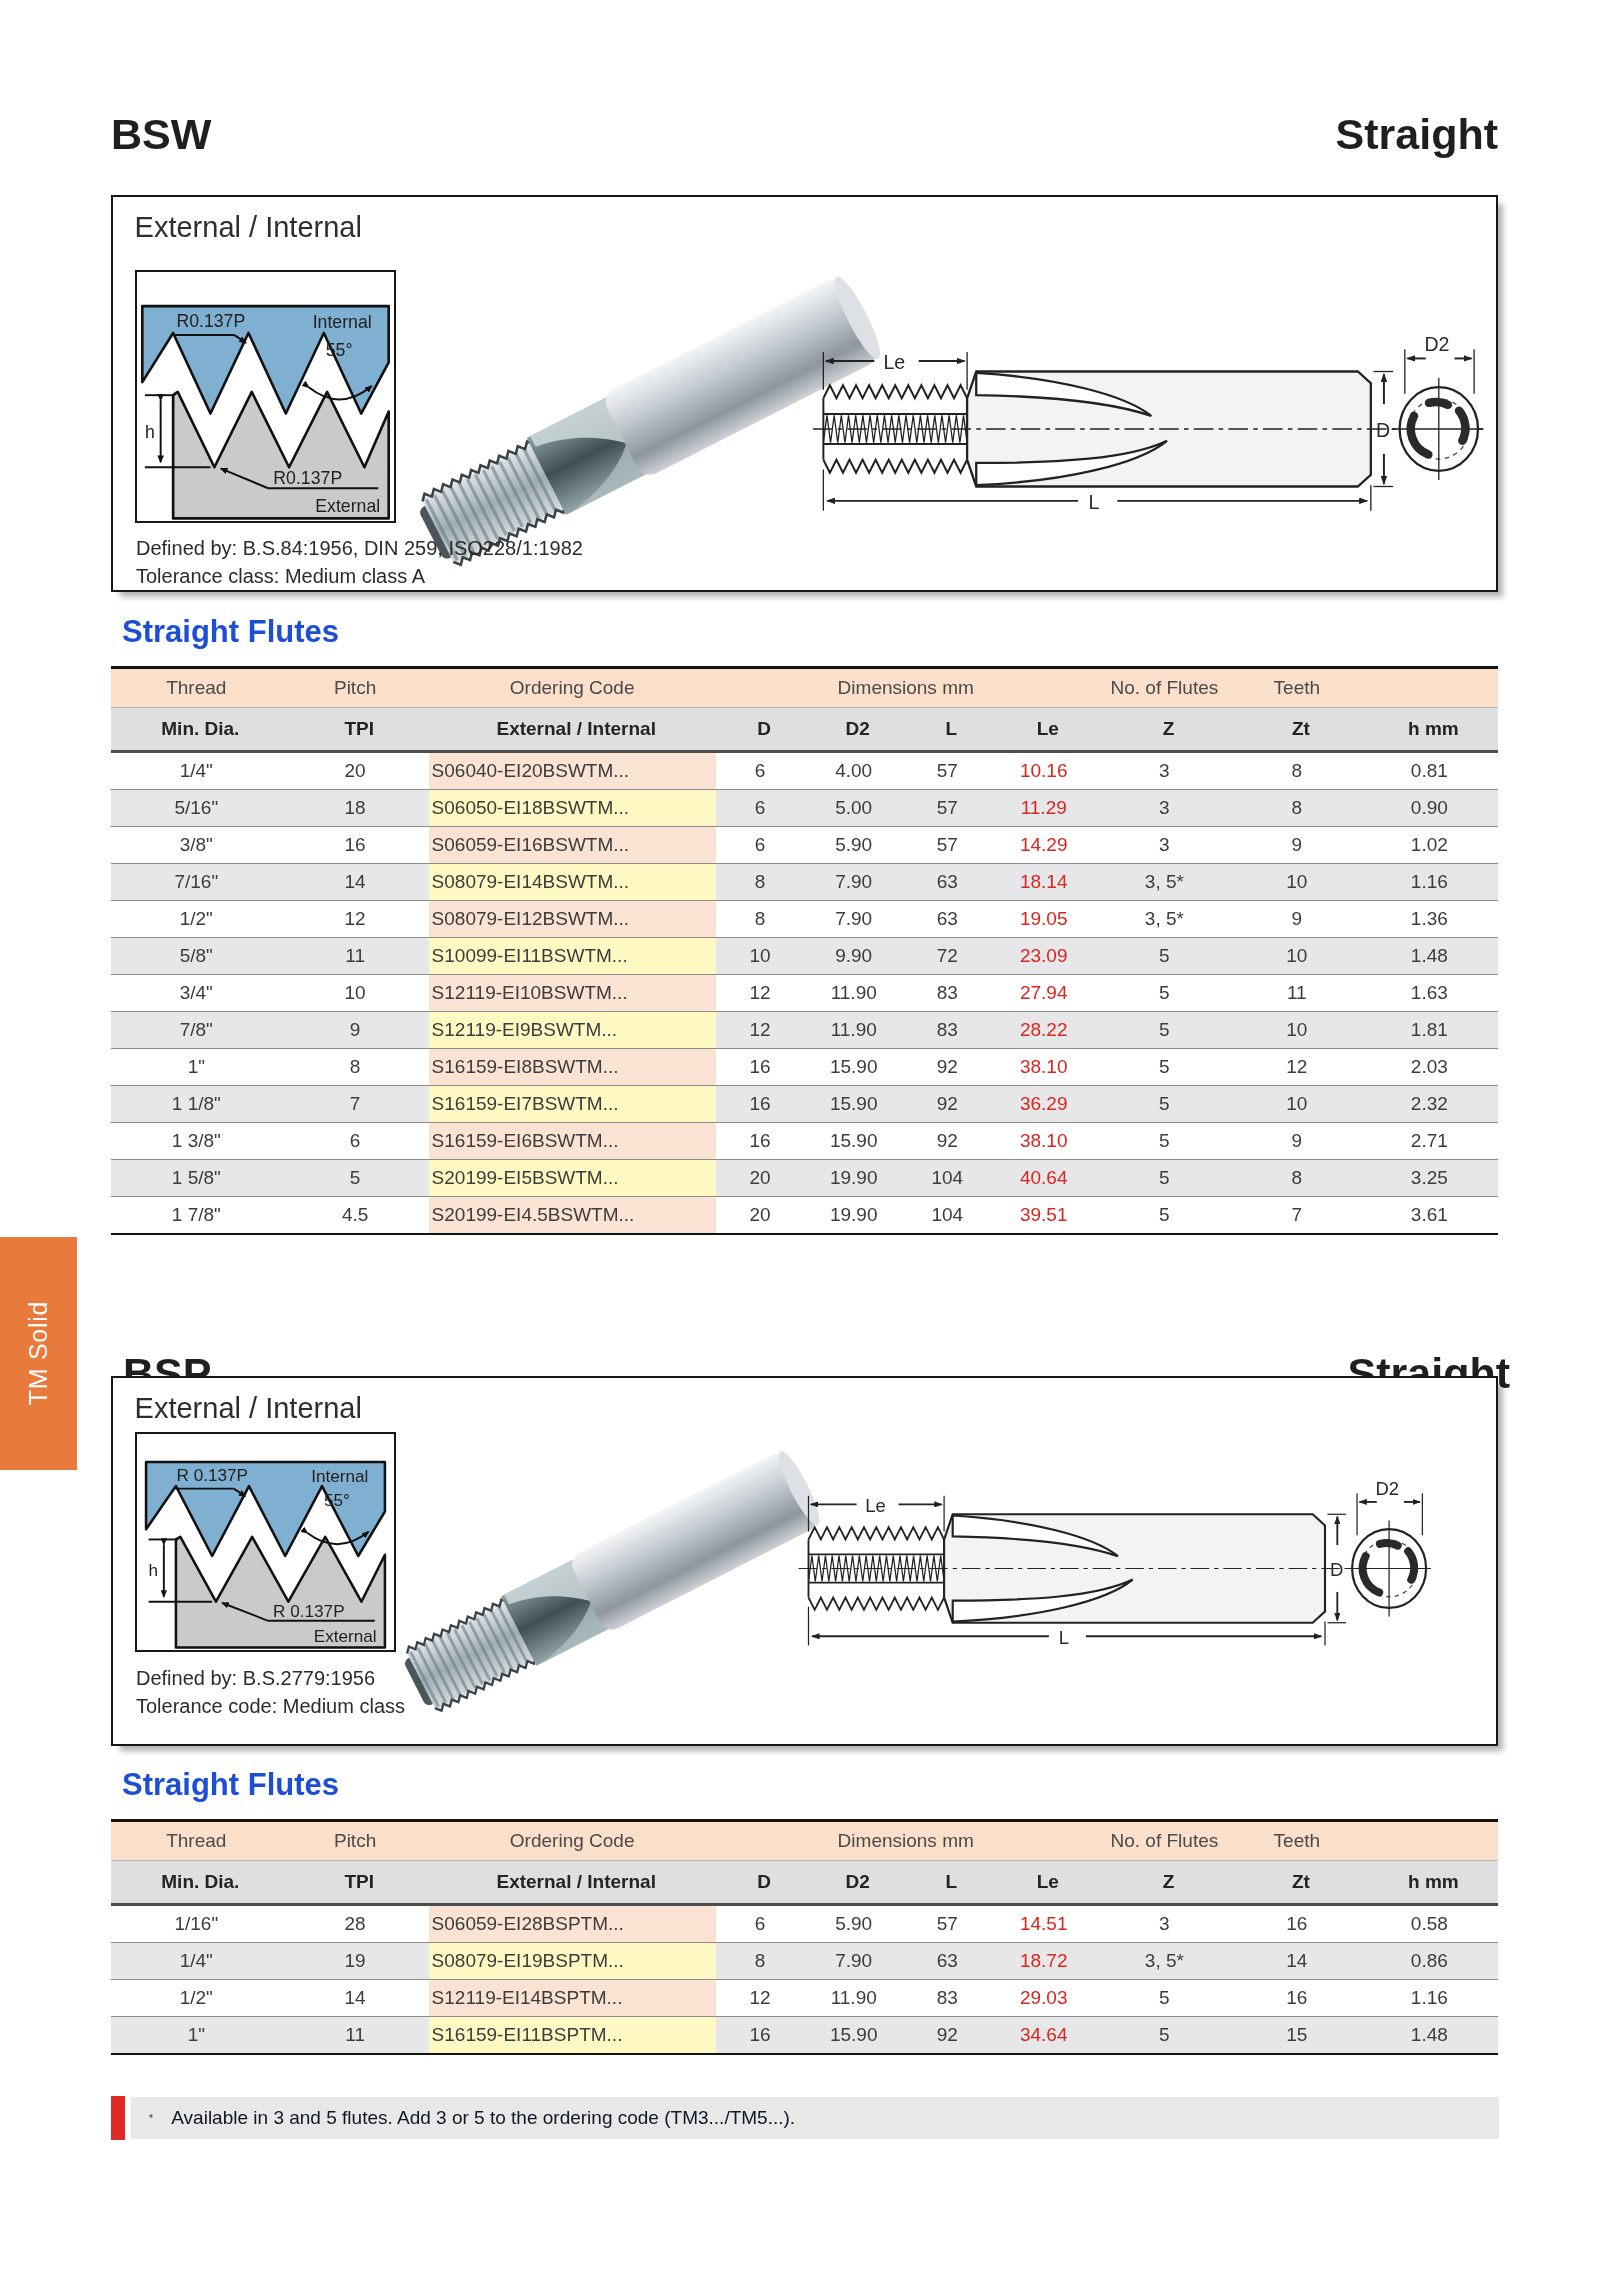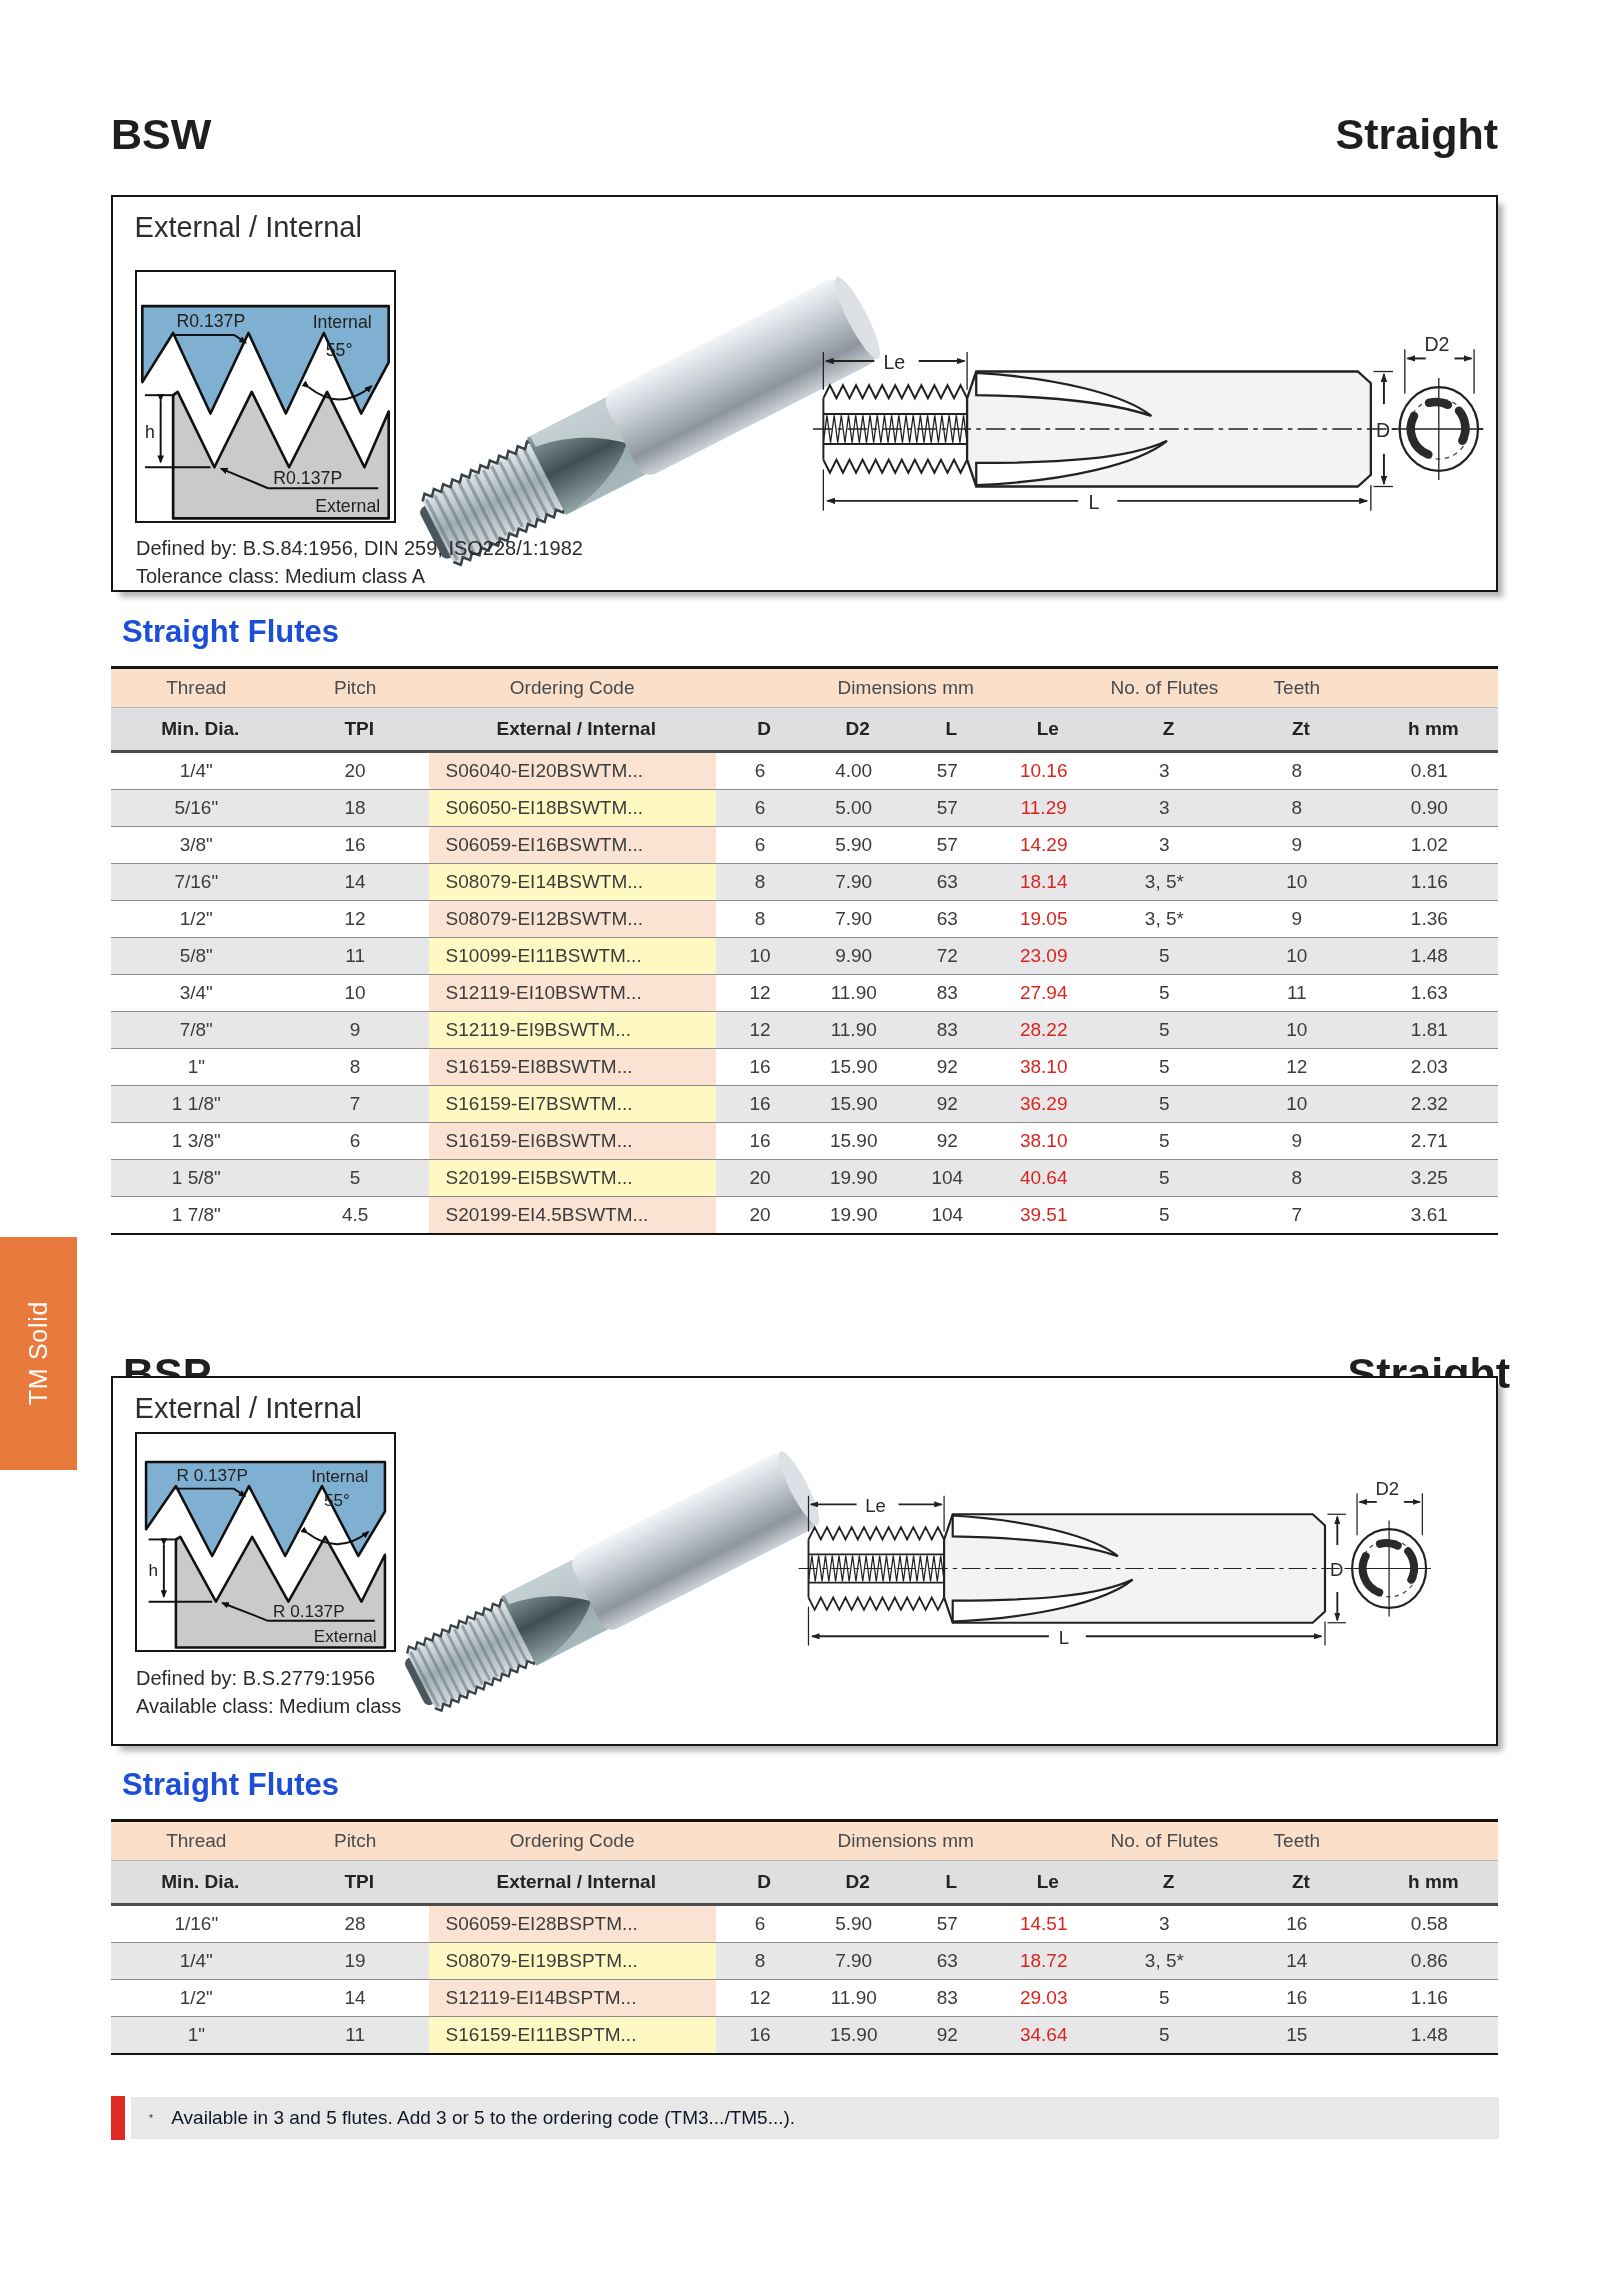--- a/index.html
+++ b/index.html
@@ -52,21 +52,21 @@
   #tbl1{top:666px;} #tbl2{top:1819px;}
   table.spec{width:100%;border-collapse:collapse;border-top:3.9px solid #131313;border-bottom:2.6px solid #131313;
              font-size:19px;color:#3c3c3c;}
   table.spec th,table.spec td{text-align:center;font-weight:400;padding:0 3.9px;}
   thead tr.group th{background:#FADFCB;height:38px;color:#4a4a4a;border-bottom:1.3px solid #b5b5b5;}
   thead tr.cols th{background:#DFDFE1;height:42px;color:#242424;font-weight:700;border-bottom:3.3px solid #4d4d4d;padding-left:12px;}
   thead th.le,td.c6{color:#DA251D;}
   tbody td{height:36px;border-top:1.3px solid #8d8d8d;}
   tbody tr:first-child td{border-top:none;}
   tbody tr.alt td{background:#E7E7E9;}
-  tbody td.c2{background:#FAE3D2;text-align:left;padding-left:17px;}
+  tbody td.c2{background:#FAE3D2;text-align:left;padding-left:3px;}
   tbody tr.alt td.c2{background:#fef9c3;}
 
   
   .footnote{position:absolute;left:111px;top:2097px;width:1387px;height:42px;}
   .footnote .bar{position:absolute;left:0;top:-1.3px;width:14.4px;height:44px;background:#DF2B26;}
   .footnote .bg{position:absolute;left:19.6px;top:0;width:1368px;height:42px;background:#E8E8E8;
                 display:flex;align-items:center;}
   .footnote .bg span{font-size:19px;color:#0f172a;padding-left:18.3px;}
   .footnote .bg em{font-style:normal;padding-left:18.3px;}
 
@@ -537,21 +537,21 @@
         <line x1="920" y1="28" x2="920" y2="96" stroke="#222" stroke-width="2"></line>
         <line x1="1026" y1="28" x2="1026" y2="96" stroke="#222" stroke-width="2"></line>
         <line x1="952" y1="42" x2="924" y2="42" stroke="#222" stroke-width="3" marker-end="url(#ah-d2)"></line>
         <line x1="996" y1="42" x2="1022" y2="42" stroke="#222" stroke-width="3" marker-end="url(#ah-d2)"></line>
         <text class="dlabel" x="950" y="30" id="d2-2">D2</text>
       </svg>
     </div>
 
     <div class="defined">
       <div>Defined by: B.S.2779:1956</div>
-      <div>Available class: Medium class</div>
+      <div>Tolerance code: Medium class</div>
     </div>
   </div>
 
   <div class="tbl-title" id="title2">Straight Flutes</div>
 
   <div class="tblwrap" id="tbl2">
     <table class="spec">
       <colgroup>
         <col style="width:12.3%">
           <col style="width:10.6%">

